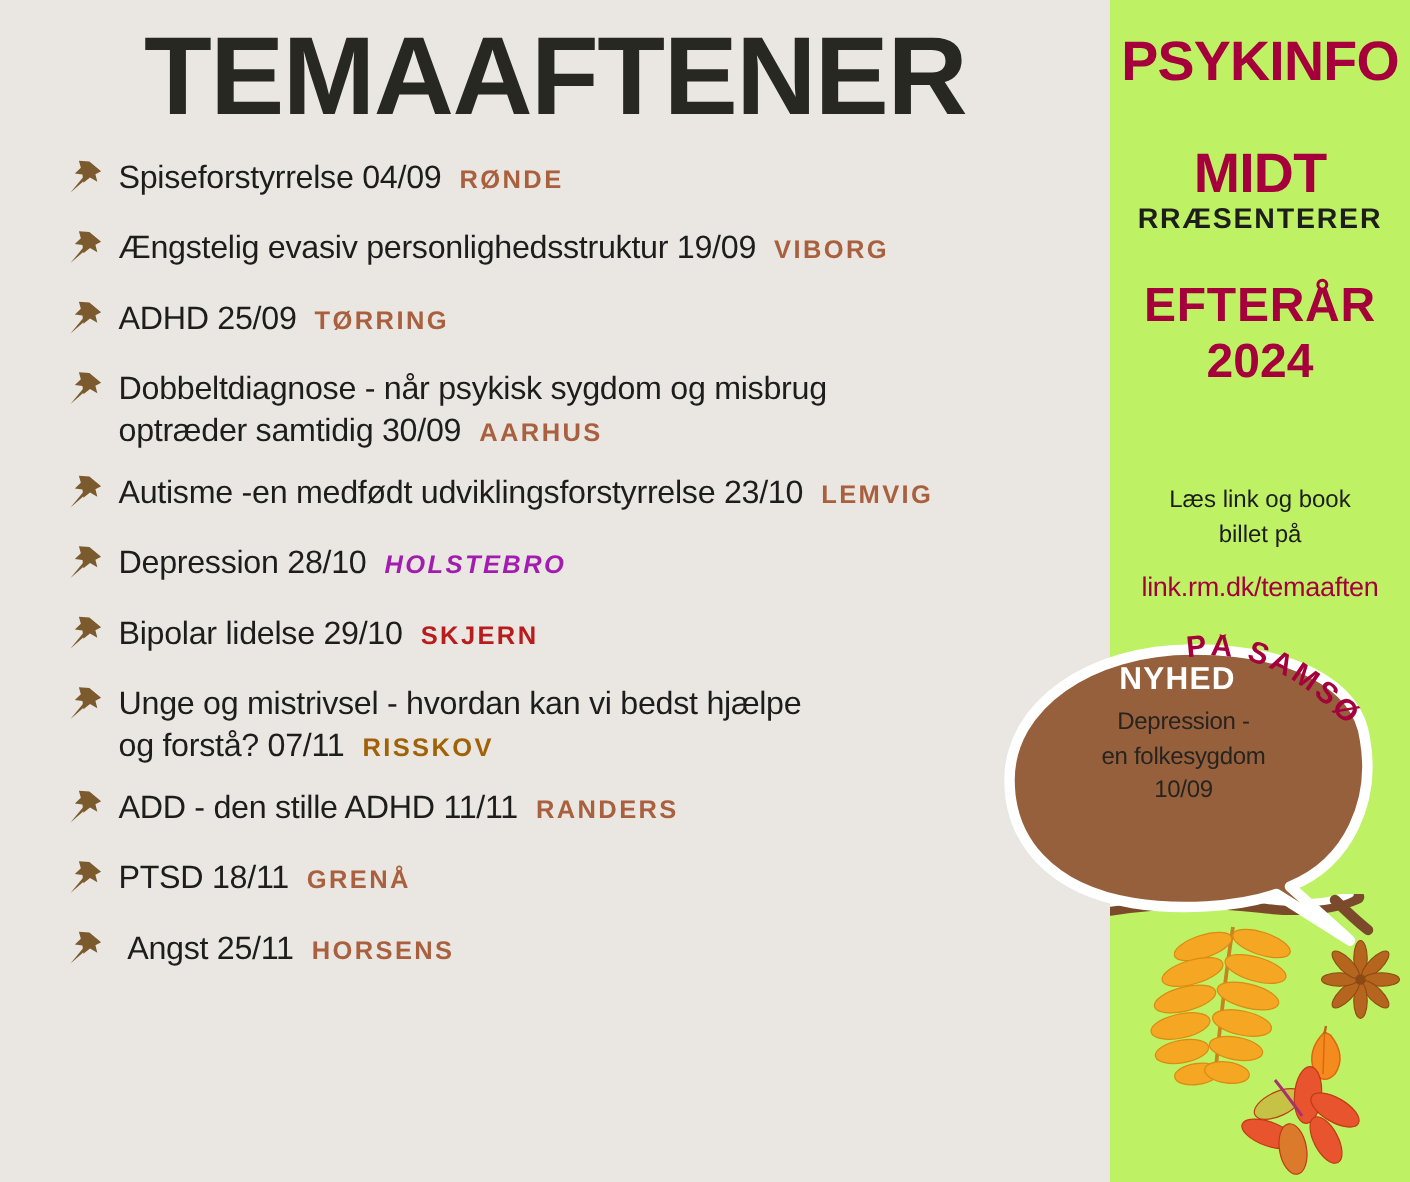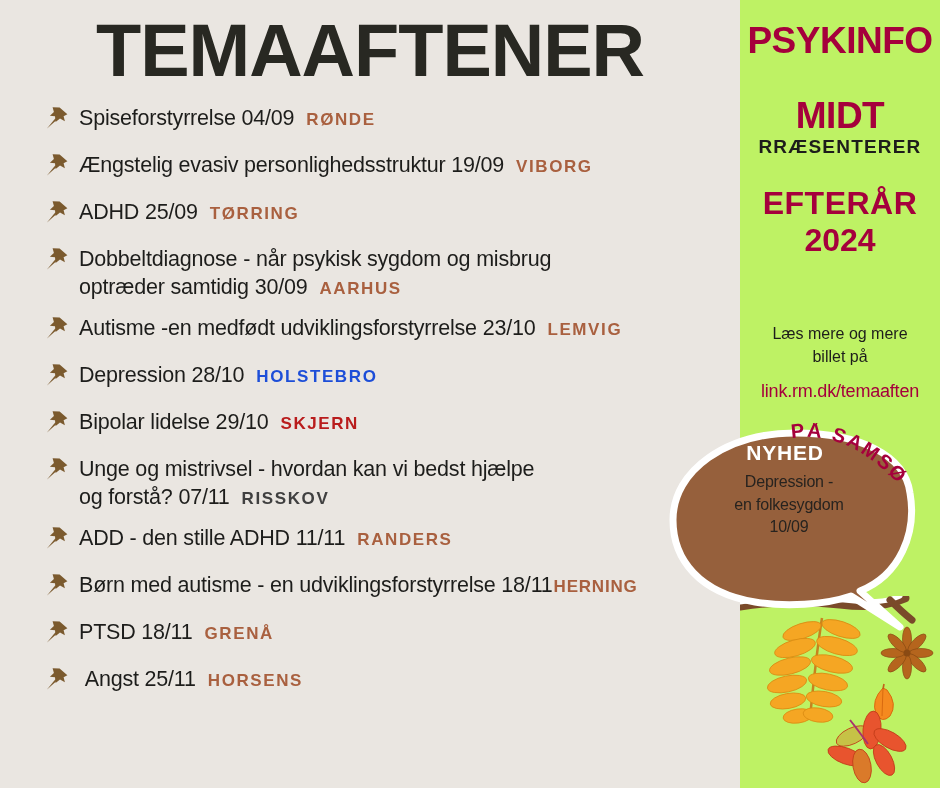--- a/index.html
+++ b/index.html
@@ -206,21 +206,21 @@
 
   <div id="sidebar" style="background: #bef264;">
     <div class="side-brand" id="brand-line1" style="color: rgb(165, 0, 60);">PSYKINFO</div>
     <div class="side-brand" id="brand-line2" style="color: rgb(165, 0, 60);">MIDT</div>
 
     <div id="presenterer">RRÆSENTERER</div>
 
     <div id="season-line1" style="color: rgb(165, 0, 60);">EFTERÅR</div>
     <div id="season-line2" style="color: rgb(165, 0, 60);">2024</div>
 
-    <div id="book-text" style="white-space: pre-line;">Læs mere og mere
+    <div id="book-text" style="white-space: pre-line;">Læs link og book
 billet på</div>
     <div id="book-link" style="color: rgb(165, 0, 60);">link.rm.dk/temaaften</div>
   </div>
 
   <div id="leaves">
     <svg viewBox="0 0 200 192" xmlns="http://www.w3.org/2000/svg">
 
       <path d="M0 10 Q 50 2 100 8 Q 140 13 165 2" stroke="#7A4A2A" stroke-width="9" fill="none" stroke-linecap="round"></path>
       <path d="M0 6 Q 52 -2 104 4 Q 142 9 160 0" stroke="#FFFFFF" stroke-width="5" fill="none" stroke-linecap="round"></path>
       <path d="M150 4 Q 162 16 172 24" stroke="#7A4A2A" stroke-width="7" fill="none" stroke-linecap="round"></path>
@@ -339,21 +339,21 @@
       </div>
       <div class="event-row">
         <span class="pin-icon">
           <svg viewBox="0 0 26 26" xmlns="http://www.w3.org/2000/svg">
             <g fill="#7B5A2E">
               <path d="M14.6 2.6 L22.4 9.2 L18.6 11.2 L19.9 16.2 L15.0 13.4 L10.6 16.9 L10.0 11.3 L4.9 10.7 L8.9 6.9 L7.6 2.2 Z"></path>
               <path d="M10.4 13.2 L2.0 23.4 L11.6 15.0 Z"></path>
             </g>
           </svg>
         </span>
-        <div class="event-text"><span class="event-title">Depression 28/10</span><span class="event-city" style="color: #1d4ed8;">HOLSTEBRO</span></div>
+        <div class="event-text"><span class="event-title">Depression 28/10</span><span class="event-city" style="color: #a21caf; font-style: italic;">HOLSTEBRO</span></div>
       </div>
       <div class="event-row">
         <span class="pin-icon">
           <svg viewBox="0 0 26 26" xmlns="http://www.w3.org/2000/svg">
             <g fill="#7B5A2E">
               <path d="M14.6 2.6 L22.4 9.2 L18.6 11.2 L19.9 16.2 L15.0 13.4 L10.6 16.9 L10.0 11.3 L4.9 10.7 L8.9 6.9 L7.6 2.2 Z"></path>
               <path d="M10.4 13.2 L2.0 23.4 L11.6 15.0 Z"></path>
             </g>
           </svg>
         </span>
@@ -362,43 +362,32 @@
       <div class="event-row">
         <span class="pin-icon">
           <svg viewBox="0 0 26 26" xmlns="http://www.w3.org/2000/svg">
             <g fill="#7B5A2E">
               <path d="M14.6 2.6 L22.4 9.2 L18.6 11.2 L19.9 16.2 L15.0 13.4 L10.6 16.9 L10.0 11.3 L4.9 10.7 L8.9 6.9 L7.6 2.2 Z"></path>
               <path d="M10.4 13.2 L2.0 23.4 L11.6 15.0 Z"></path>
             </g>
           </svg>
         </span>
         <div class="event-text"><span class="event-title">Unge og mistrivsel - hvordan kan vi bedst hjælpe
-og forstå? 07/11</span><span class="event-city" style="color: #404040;">RISSKOV</span></div>
+og forstå? 07/11</span><span class="event-city" style="color: #a16207;">RISSKOV</span></div>
       </div>
       <div class="event-row">
         <span class="pin-icon">
           <svg viewBox="0 0 26 26" xmlns="http://www.w3.org/2000/svg">
             <g fill="#7B5A2E">
               <path d="M14.6 2.6 L22.4 9.2 L18.6 11.2 L19.9 16.2 L15.0 13.4 L10.6 16.9 L10.0 11.3 L4.9 10.7 L8.9 6.9 L7.6 2.2 Z"></path>
               <path d="M10.4 13.2 L2.0 23.4 L11.6 15.0 Z"></path>
             </g>
           </svg>
         </span>
         <div class="event-text"><span class="event-title">ADD - den stille ADHD 11/11</span><span class="event-city" style="color: rgb(169, 96, 63);">RANDERS</span></div>
-      </div>
-      <div class="event-row">
-        <span class="pin-icon">
-          <svg viewBox="0 0 26 26" xmlns="http://www.w3.org/2000/svg">
-            <g fill="#7B5A2E">
-              <path d="M14.6 2.6 L22.4 9.2 L18.6 11.2 L19.9 16.2 L15.0 13.4 L10.6 16.9 L10.0 11.3 L4.9 10.7 L8.9 6.9 L7.6 2.2 Z"></path>
-              <path d="M10.4 13.2 L2.0 23.4 L11.6 15.0 Z"></path>
-            </g>
-          </svg>
-        </span>
-        <div class="event-text"><span class="event-title">Børn med autisme - en udviklingsforstyrrelse 18/11</span><span class="event-city tight" style="color: rgb(169, 96, 63);">HERNING</span></div>
       </div>
       <div class="event-row">
         <span class="pin-icon">
           <svg viewBox="0 0 26 26" xmlns="http://www.w3.org/2000/svg">
             <g fill="#7B5A2E">
               <path d="M14.6 2.6 L22.4 9.2 L18.6 11.2 L19.9 16.2 L15.0 13.4 L10.6 16.9 L10.0 11.3 L4.9 10.7 L8.9 6.9 L7.6 2.2 Z"></path>
               <path d="M10.4 13.2 L2.0 23.4 L11.6 15.0 Z"></path>
             </g>
           </svg>
         </span>

